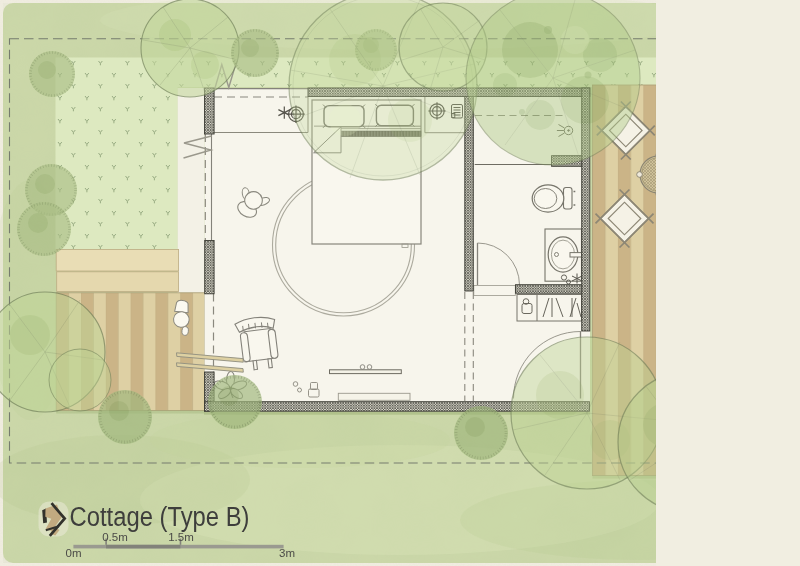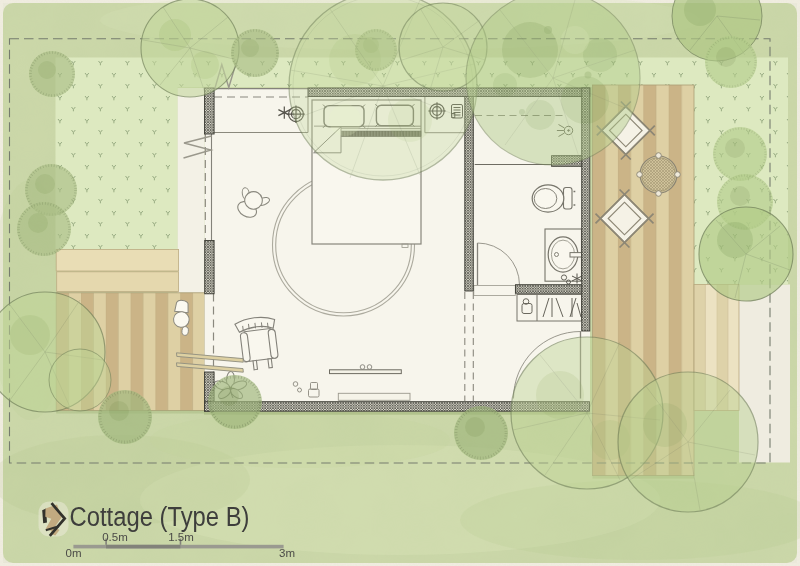--- a/index.html
+++ b/index.html
@@ -1,16 +1,16 @@
 <!DOCTYPE html>
 <html><head>
 <meta charset="utf-8">
 <style>
 html,body{margin:0;padding:0;background:#f1eee1;font-family:"Liberation Sans",sans-serif;}
-#wrap{width:800px;height:566px;position:relative;overflow:hidden;}
+#wrap{width:656px;height:566px;position:relative;overflow:hidden;}
 </style>
 </head>
 <body>
 <div id="wrap">
 <svg width="800" height="566" viewBox="0 0 800 566" xmlns="http://www.w3.org/2000/svg">
 <defs>
 <pattern id="wh" width="2.6" height="2.6" patternUnits="userSpaceOnUse">
  <rect width="2.6" height="2.6" fill="#dbd9cc"></rect>
  <path d="M0 2.6L2.6 0M0 0L2.6 2.6" stroke="#4b4b44" stroke-width="0.72"></path>
 </pattern>

